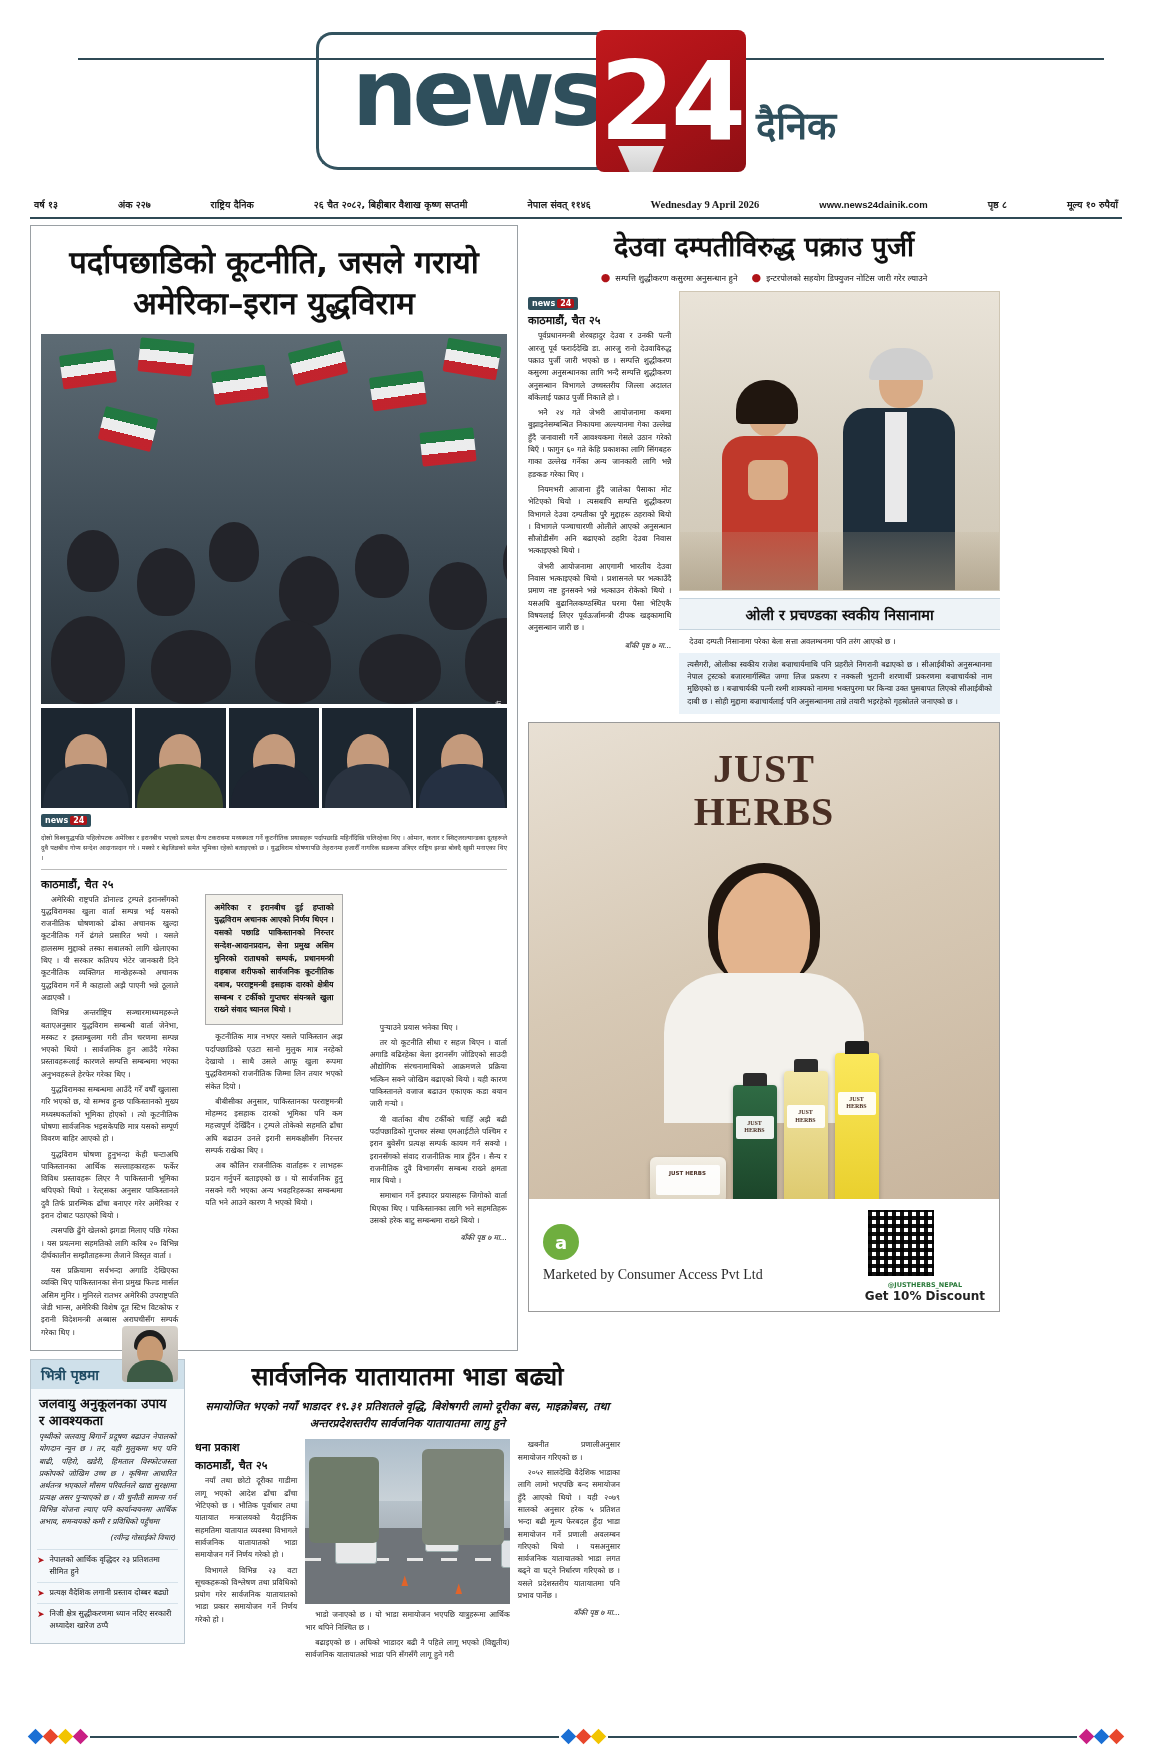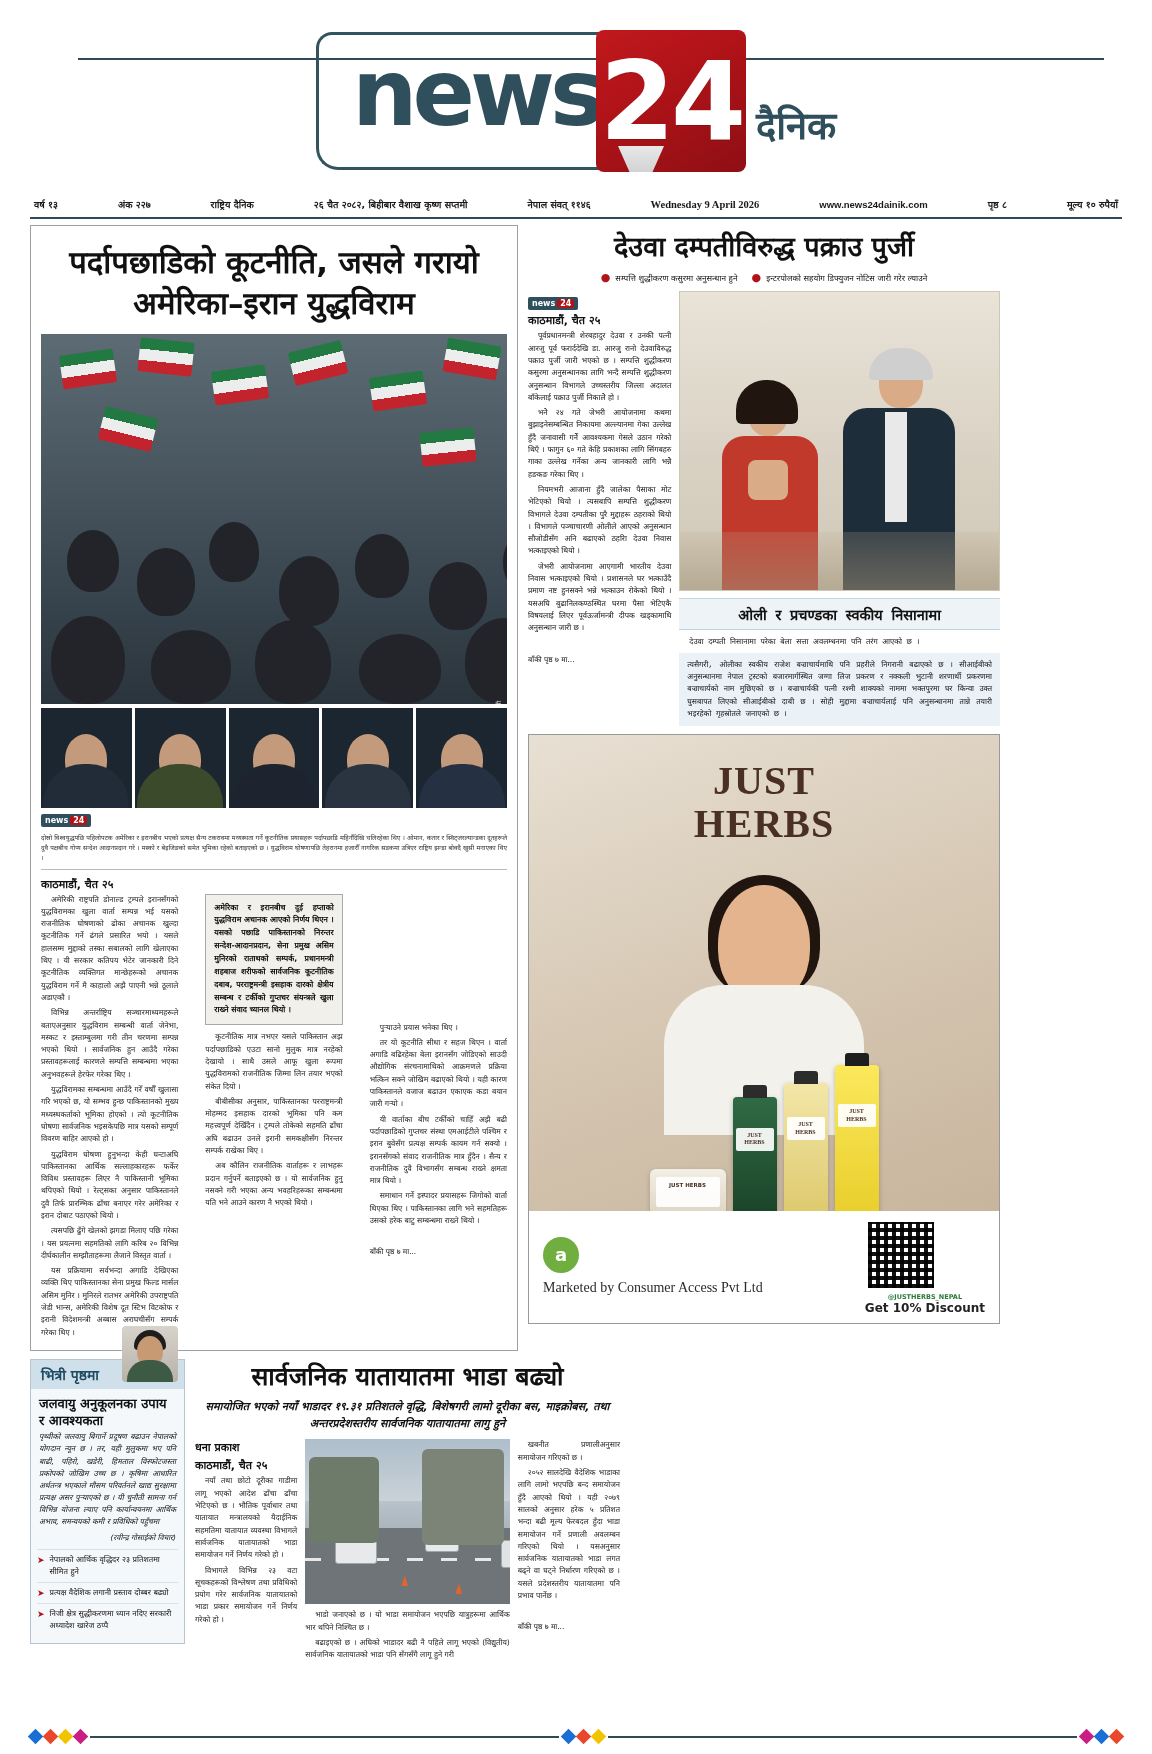--- a/index.html
+++ b/index.html
@@ -129,34 +129,34 @@
     hyphens:auto; word-break:break-word;
   }
   .body-txt p { margin:0 0 3px 0; text-indent:10px; }
   .byline { font-size:11px; font-weight:700; margin:0 0 3px 0; }
 
   .pullbox {
     border:1px solid #aaa; background:#f2f0ea; padding:7px 8px;
     font-size:7.8px; line-height:1.65; text-align:justify; font-weight:600;
     margin:0 0 6px 0;
   }
-  .jump { font-size:7.4px; margin-top:19px; }
+  .jump { font-size:7.4px; font-style:italic; text-align:right; margin-top:5px; }
 
   
   .r-head {
     font-size:27px; line-height:1.3; font-weight:700; text-align:center;
     padding:4px 6px 8px 6px;
   }
   .r-bullets { display:flex; gap:14px; justify-content:center; font-size:8.2px; line-height:1.5; padding-bottom:7px;}
   .r-bullets .bl { display:flex; gap:5px; max-width:210px; }
   .dotred { color:#b01318; font-size:11px; line-height:1; }
 
   .r-split { display:flex; gap:8px; }
   .r-left { width:152px; }
-  .r-right { width:340px;font-family:Liberation Mono, monospace; }
+  .r-right { width:340px; }
 
   .illus {
     width:100%; height:300px; position:relative; overflow:hidden;
     background:linear-gradient(180deg,#e9e3d8 0%,#d9d2c4 55%,#cfc6b4 100%);
     border:1px solid #cfc6b4;
   }
   .ill-person { position:absolute; bottom:0; }
   .ill-head { width:40px;height:48px;background:#d9ab86;border-radius:50% 50% 44% 44%; position:absolute;}
   .subhead-band {
     background:#eef3f7; border-top:1px solid #c6d4de; border-bottom:1px solid #c6d4de;

